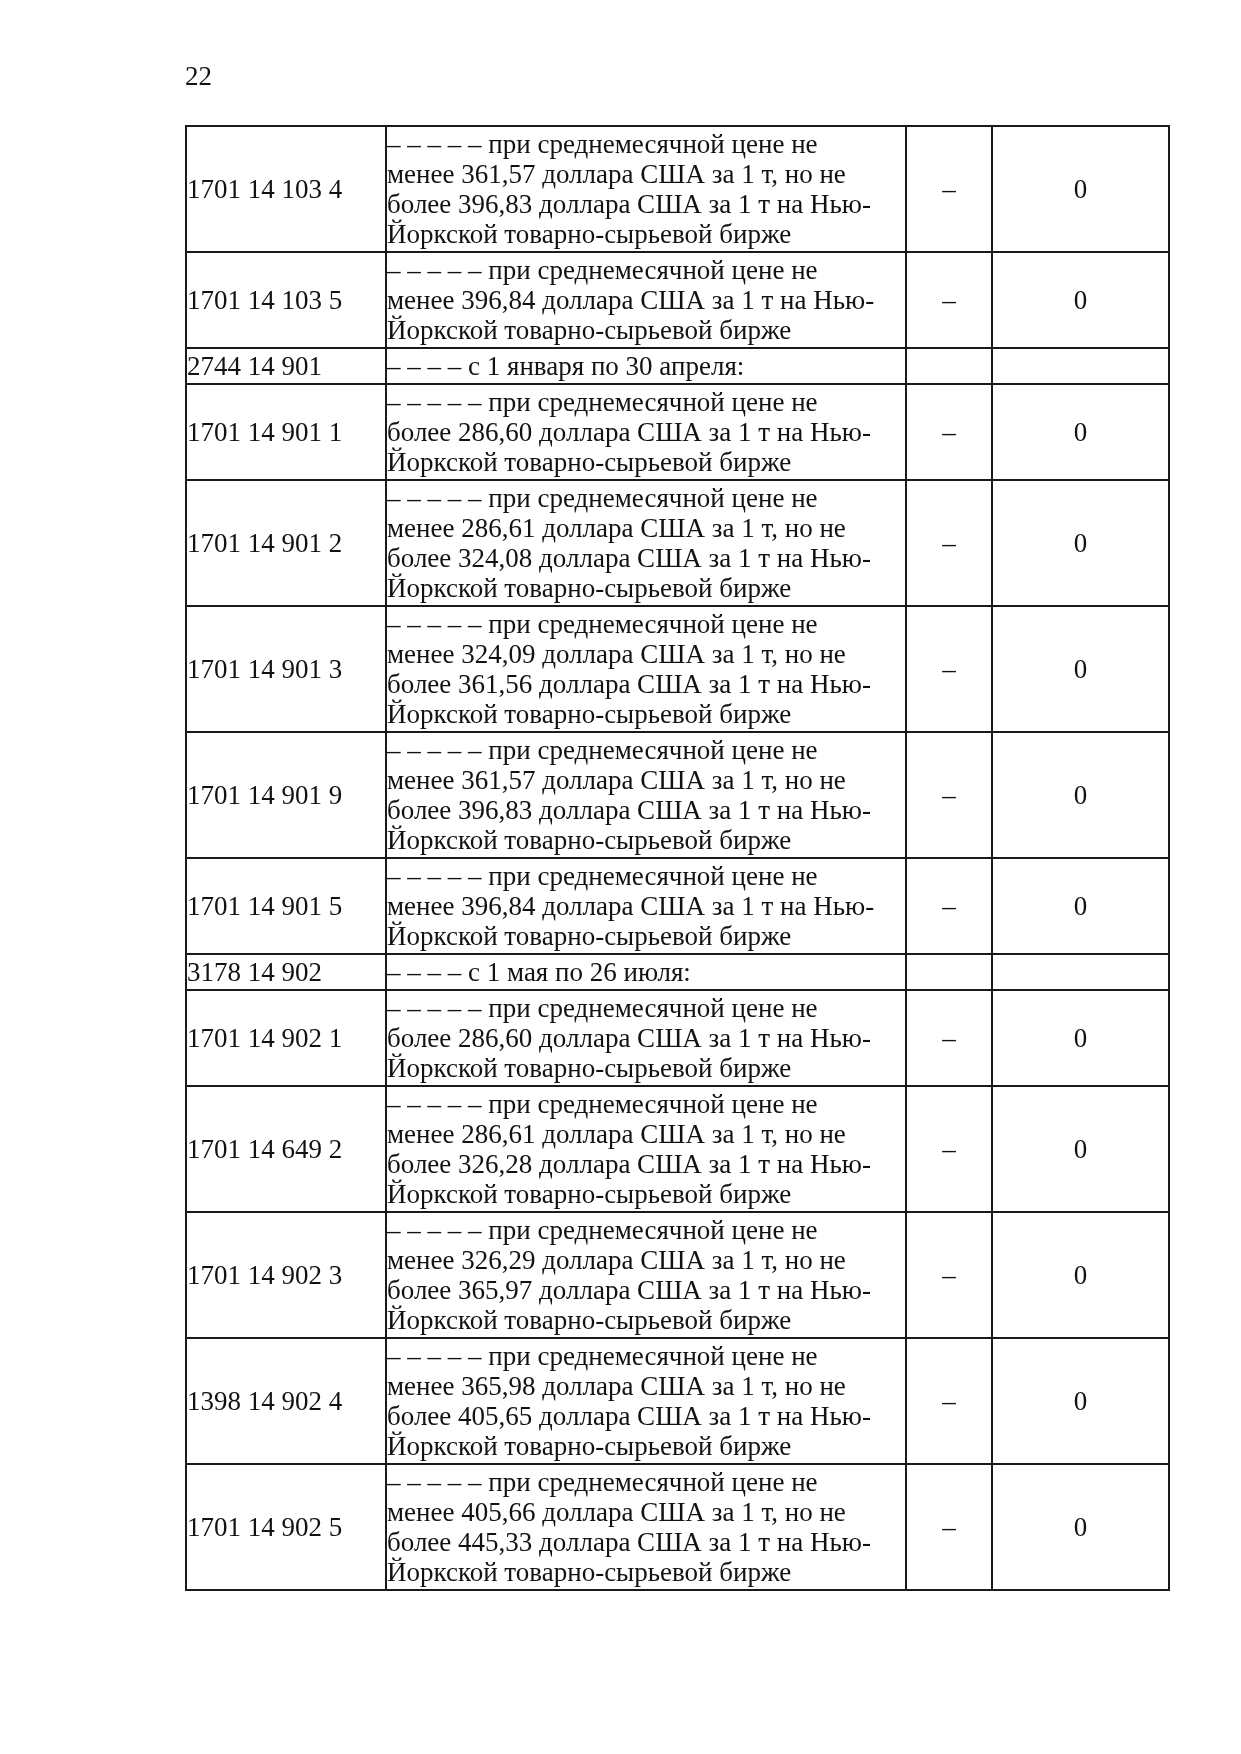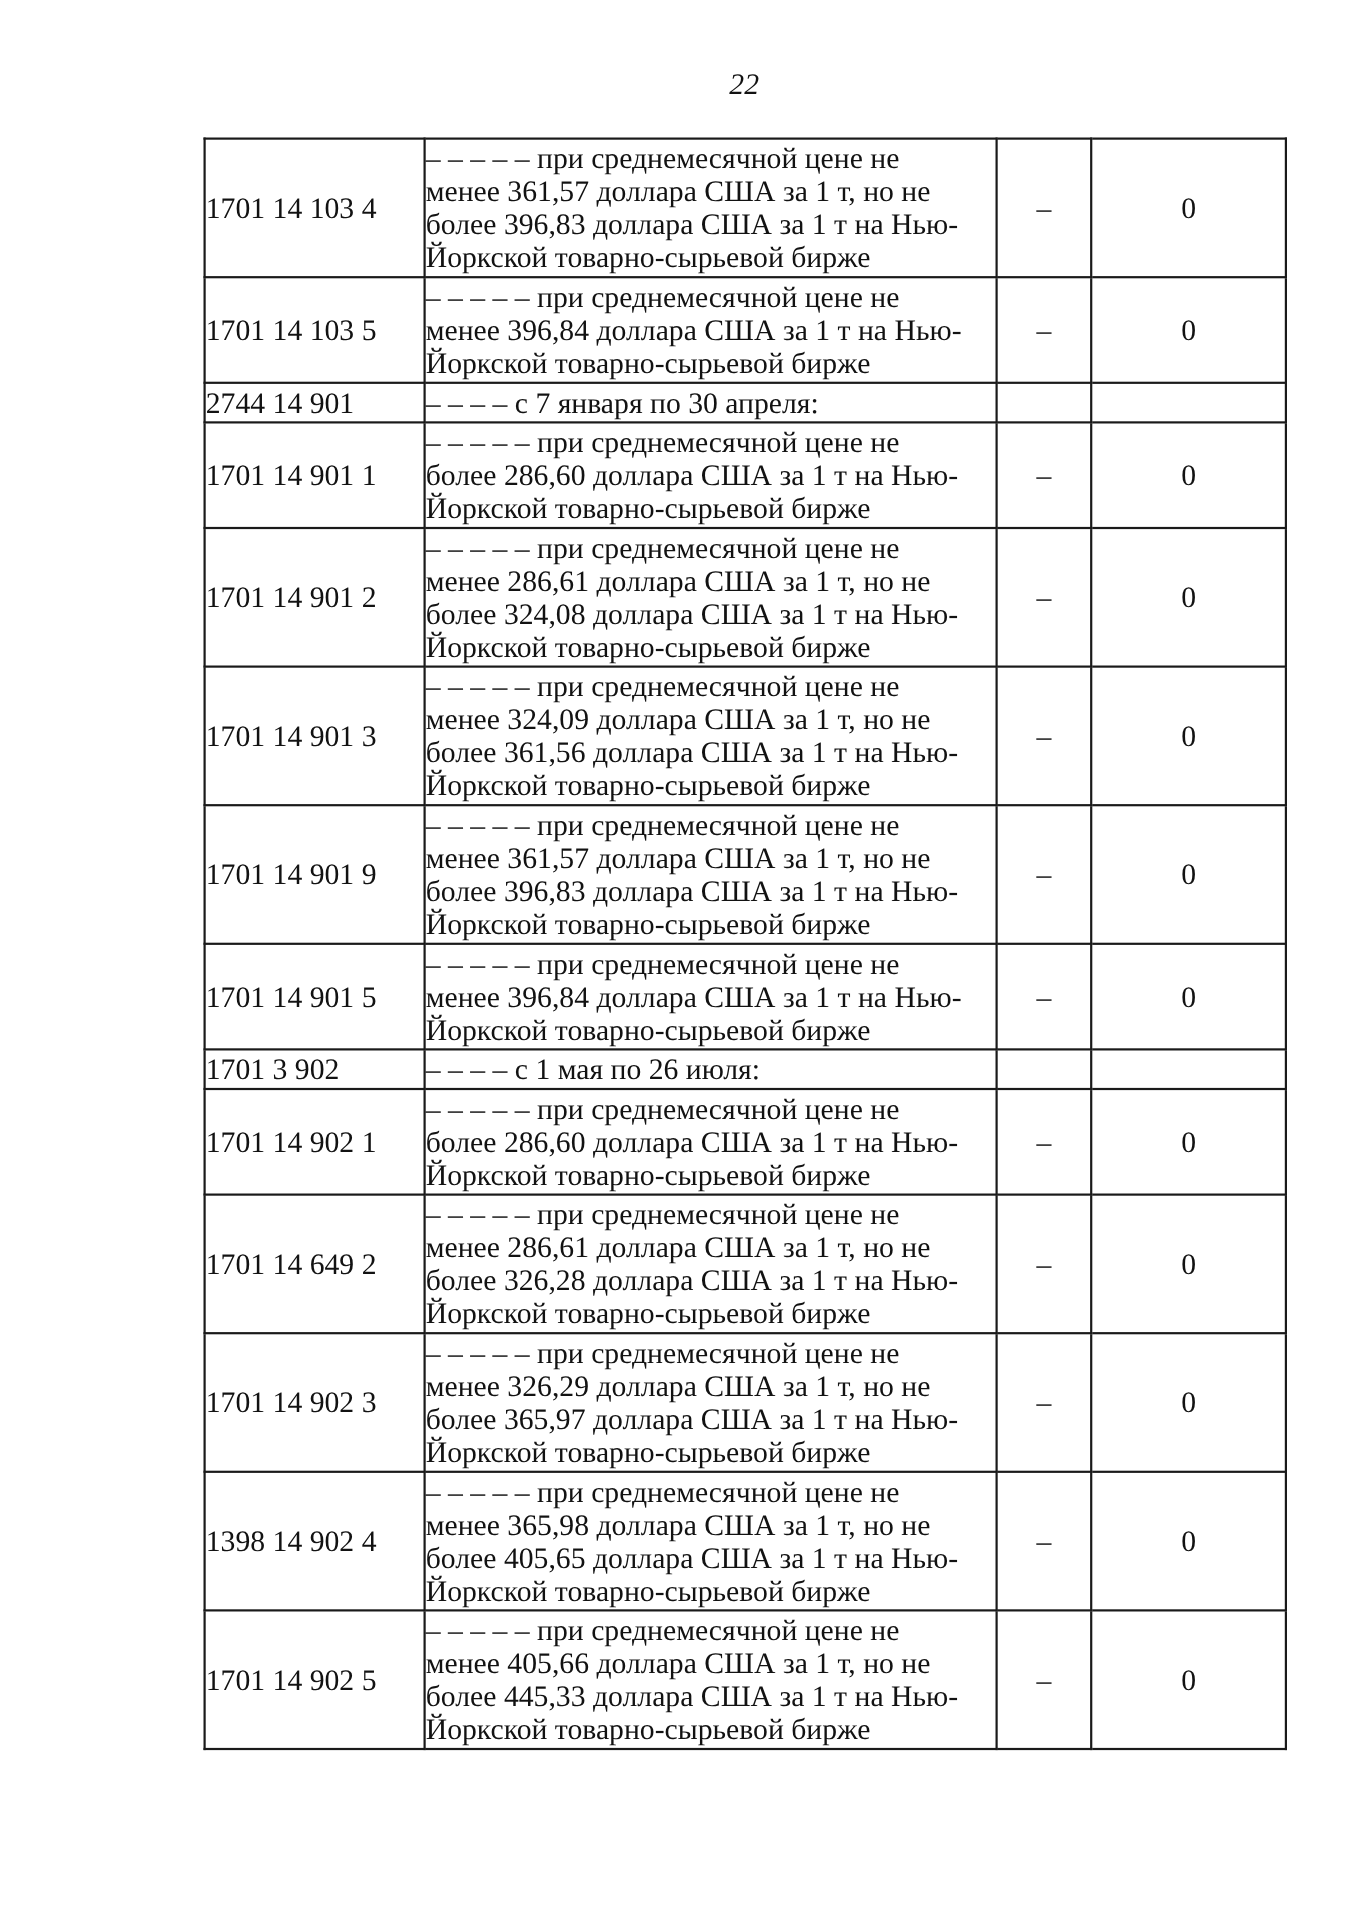--- a/index.html
+++ b/index.html
@@ -13,24 +13,22 @@
     height: 1754px;
     font-family: "Liberation Serif", "DejaVu Serif", serif;
     color: #121212;
     overflow: hidden;
   }
   .page-number {
     position: absolute;
     left: 185px;
     top: 60px;
     width: 983px;
-    text-align: center;
     font-size: 27px;
     line-height: 32px;
-    font-style: italic;
   }
   table.tariff {
     position: absolute;
     left: 185px;
     top: 125px;
     width: 983px;
     border-collapse: collapse;
     table-layout: fixed;
   }
   col.c1 { width: 200px; }
@@ -88,21 +86,21 @@
     <td class="desc">– – – – – при среднемесячной цене не
 менее 396,84 доллара США за 1 т на Нью-
 Йоркской товарно-сырьевой бирже</td>
     <td class="unit">–</td>
     <td class="rate">0</td>
   </tr>
 
 
   <tr>
     <td class="code">2744 14 901</td>
-    <td class="desc">– – – – с 7 января по 30 апреля:</td>
+    <td class="desc">– – – – с 1 января по 30 апреля:</td>
     <td class="unit"></td>
     <td class="rate"></td>
   </tr>
 
   <tr>
     <td class="code">1701 14 901 1</td>
     <td class="desc">– – – – – при среднемесячной цене не
 более 286,60 доллара США за 1 т на Нью-
 Йоркской товарно-сырьевой бирже</td>
     <td class="unit">–</td>
@@ -142,21 +140,21 @@
   <tr>
     <td class="code">1701 14 901 5</td>
     <td class="desc">– – – – – при среднемесячной цене не
 менее 396,84 доллара США за 1 т на Нью-
 Йоркской товарно-сырьевой бирже</td>
     <td class="unit">–</td>
     <td class="rate">0</td>
   </tr>
 
   <tr>
-    <td class="code">1701 3 902</td>
+    <td class="code">3178 14 902</td>
     <td class="desc">– – – – с 1 мая по 26 июля:</td>
     <td class="unit"></td>
     <td class="rate"></td>
   </tr>
 
   <tr>
     <td class="code">1701 14 902 1</td>
     <td class="desc">– – – – – при среднемесячной цене не
 более 286,60 доллара США за 1 т на Нью-
 Йоркской товарно-сырьевой бирже</td>

